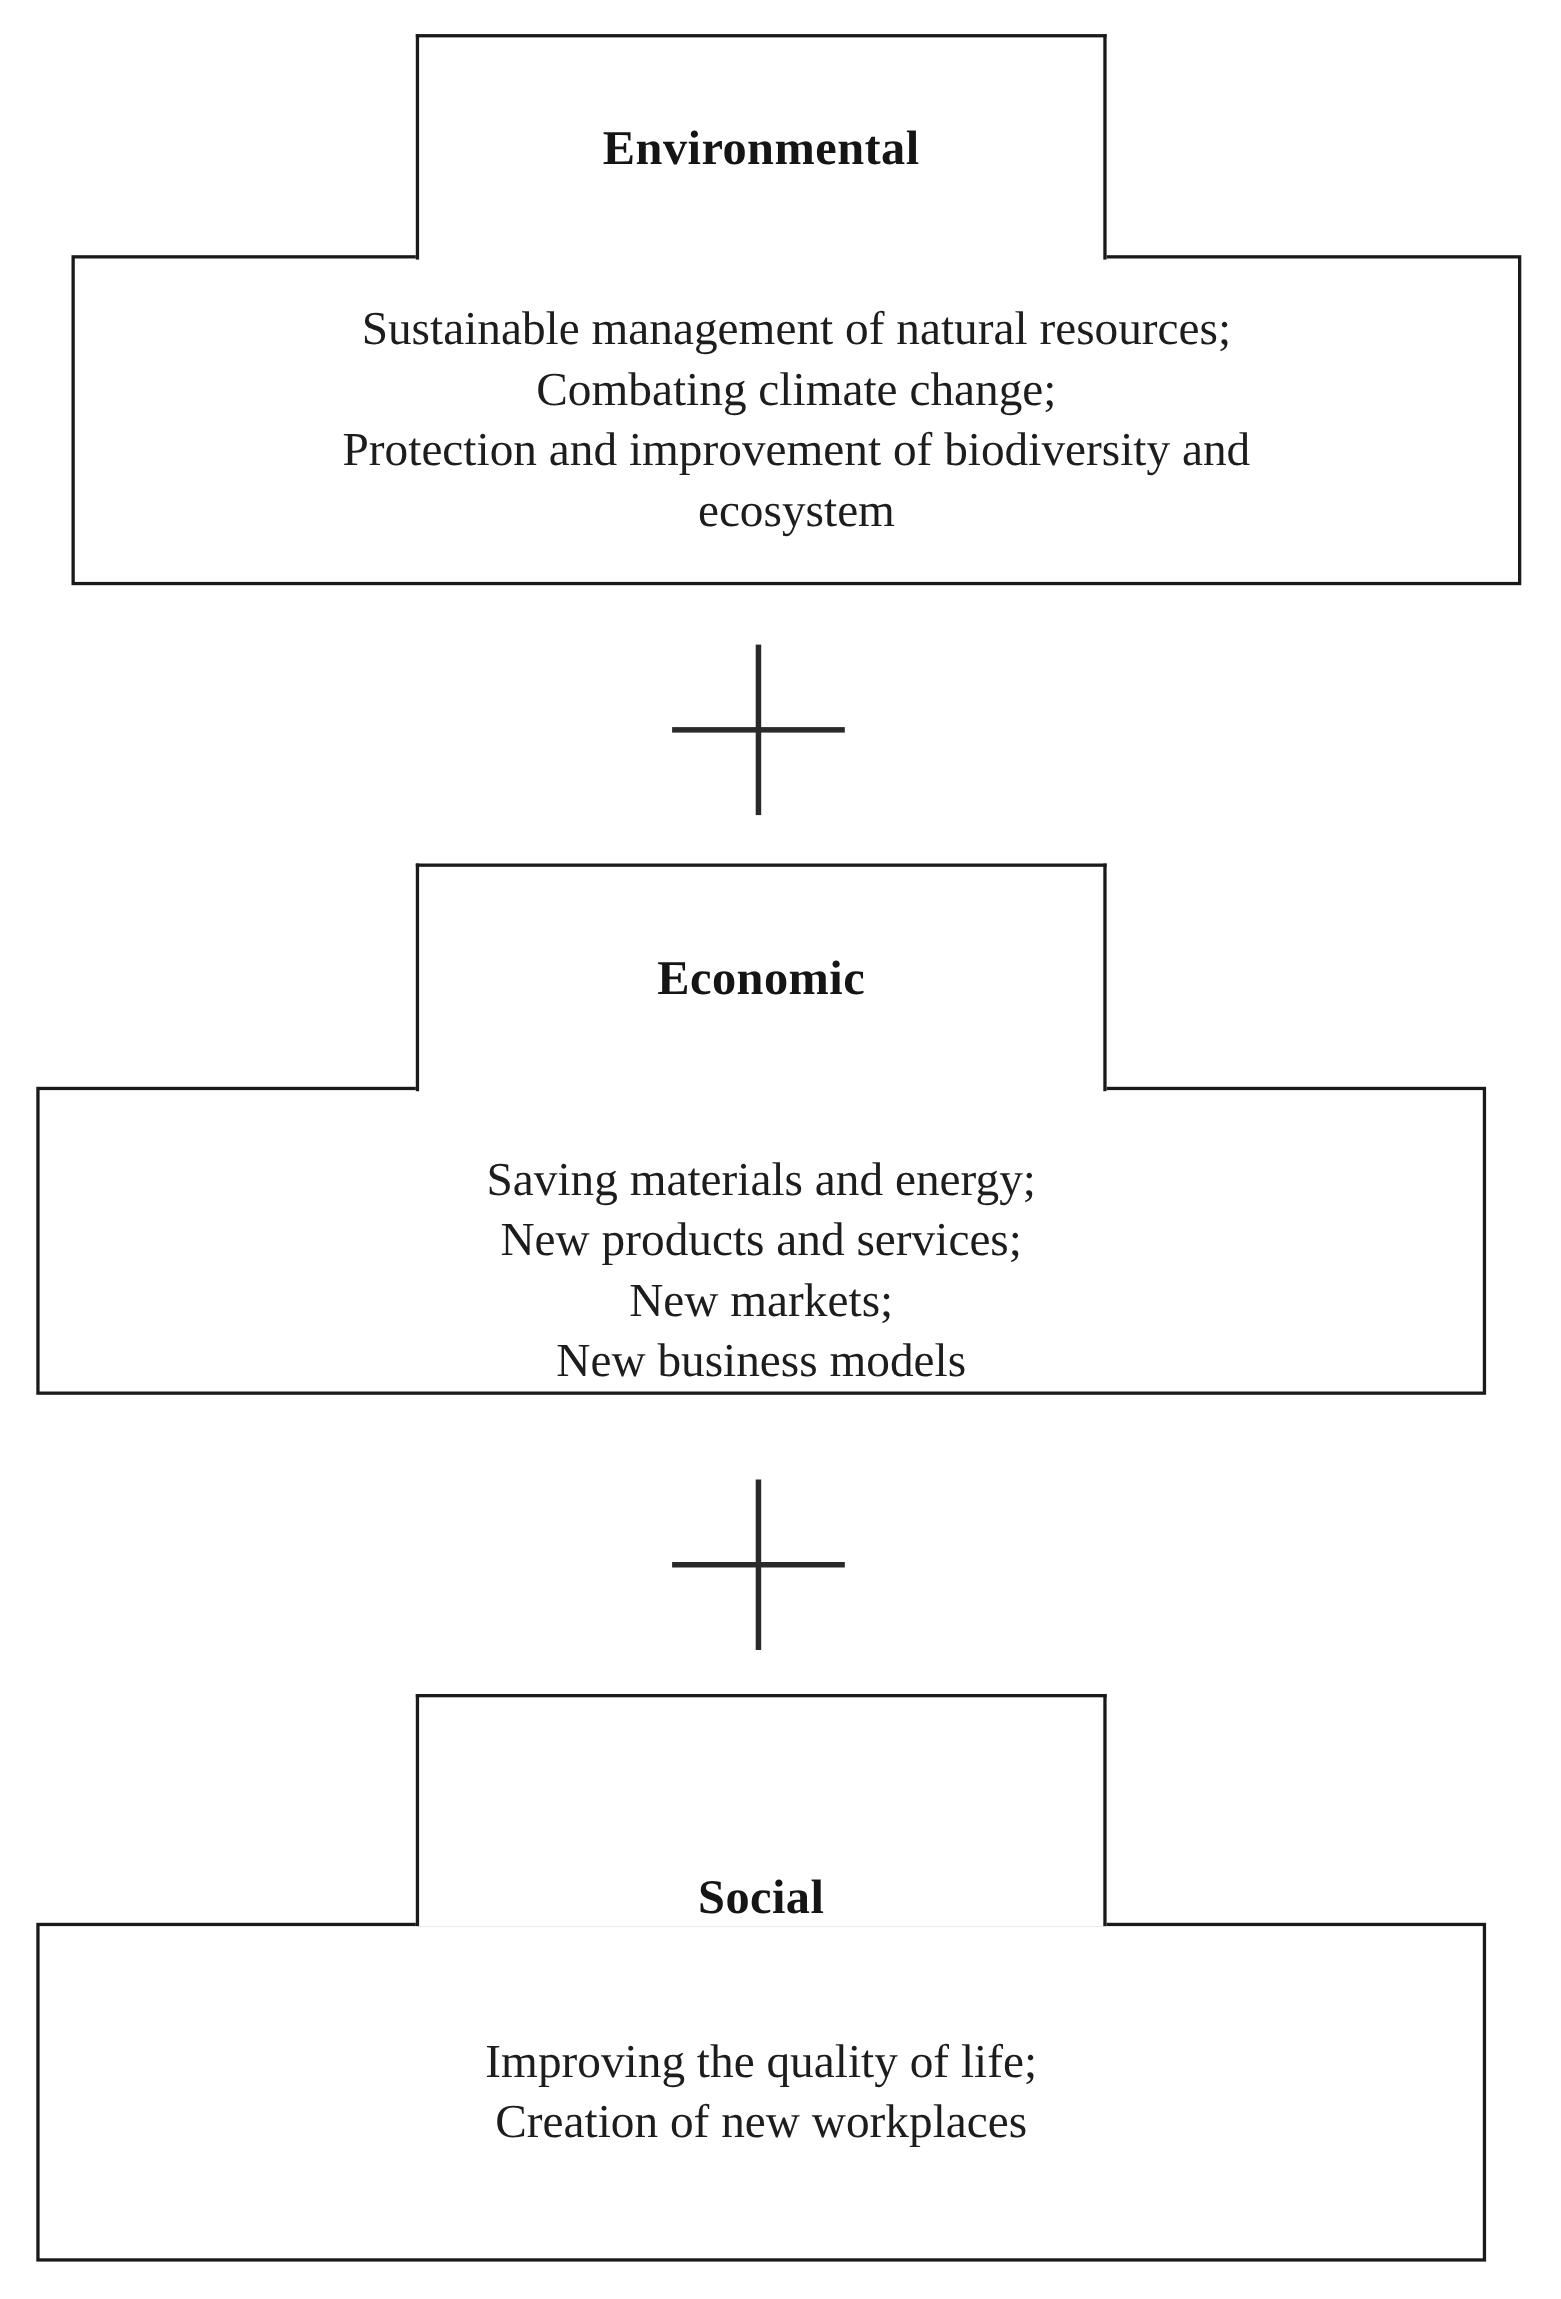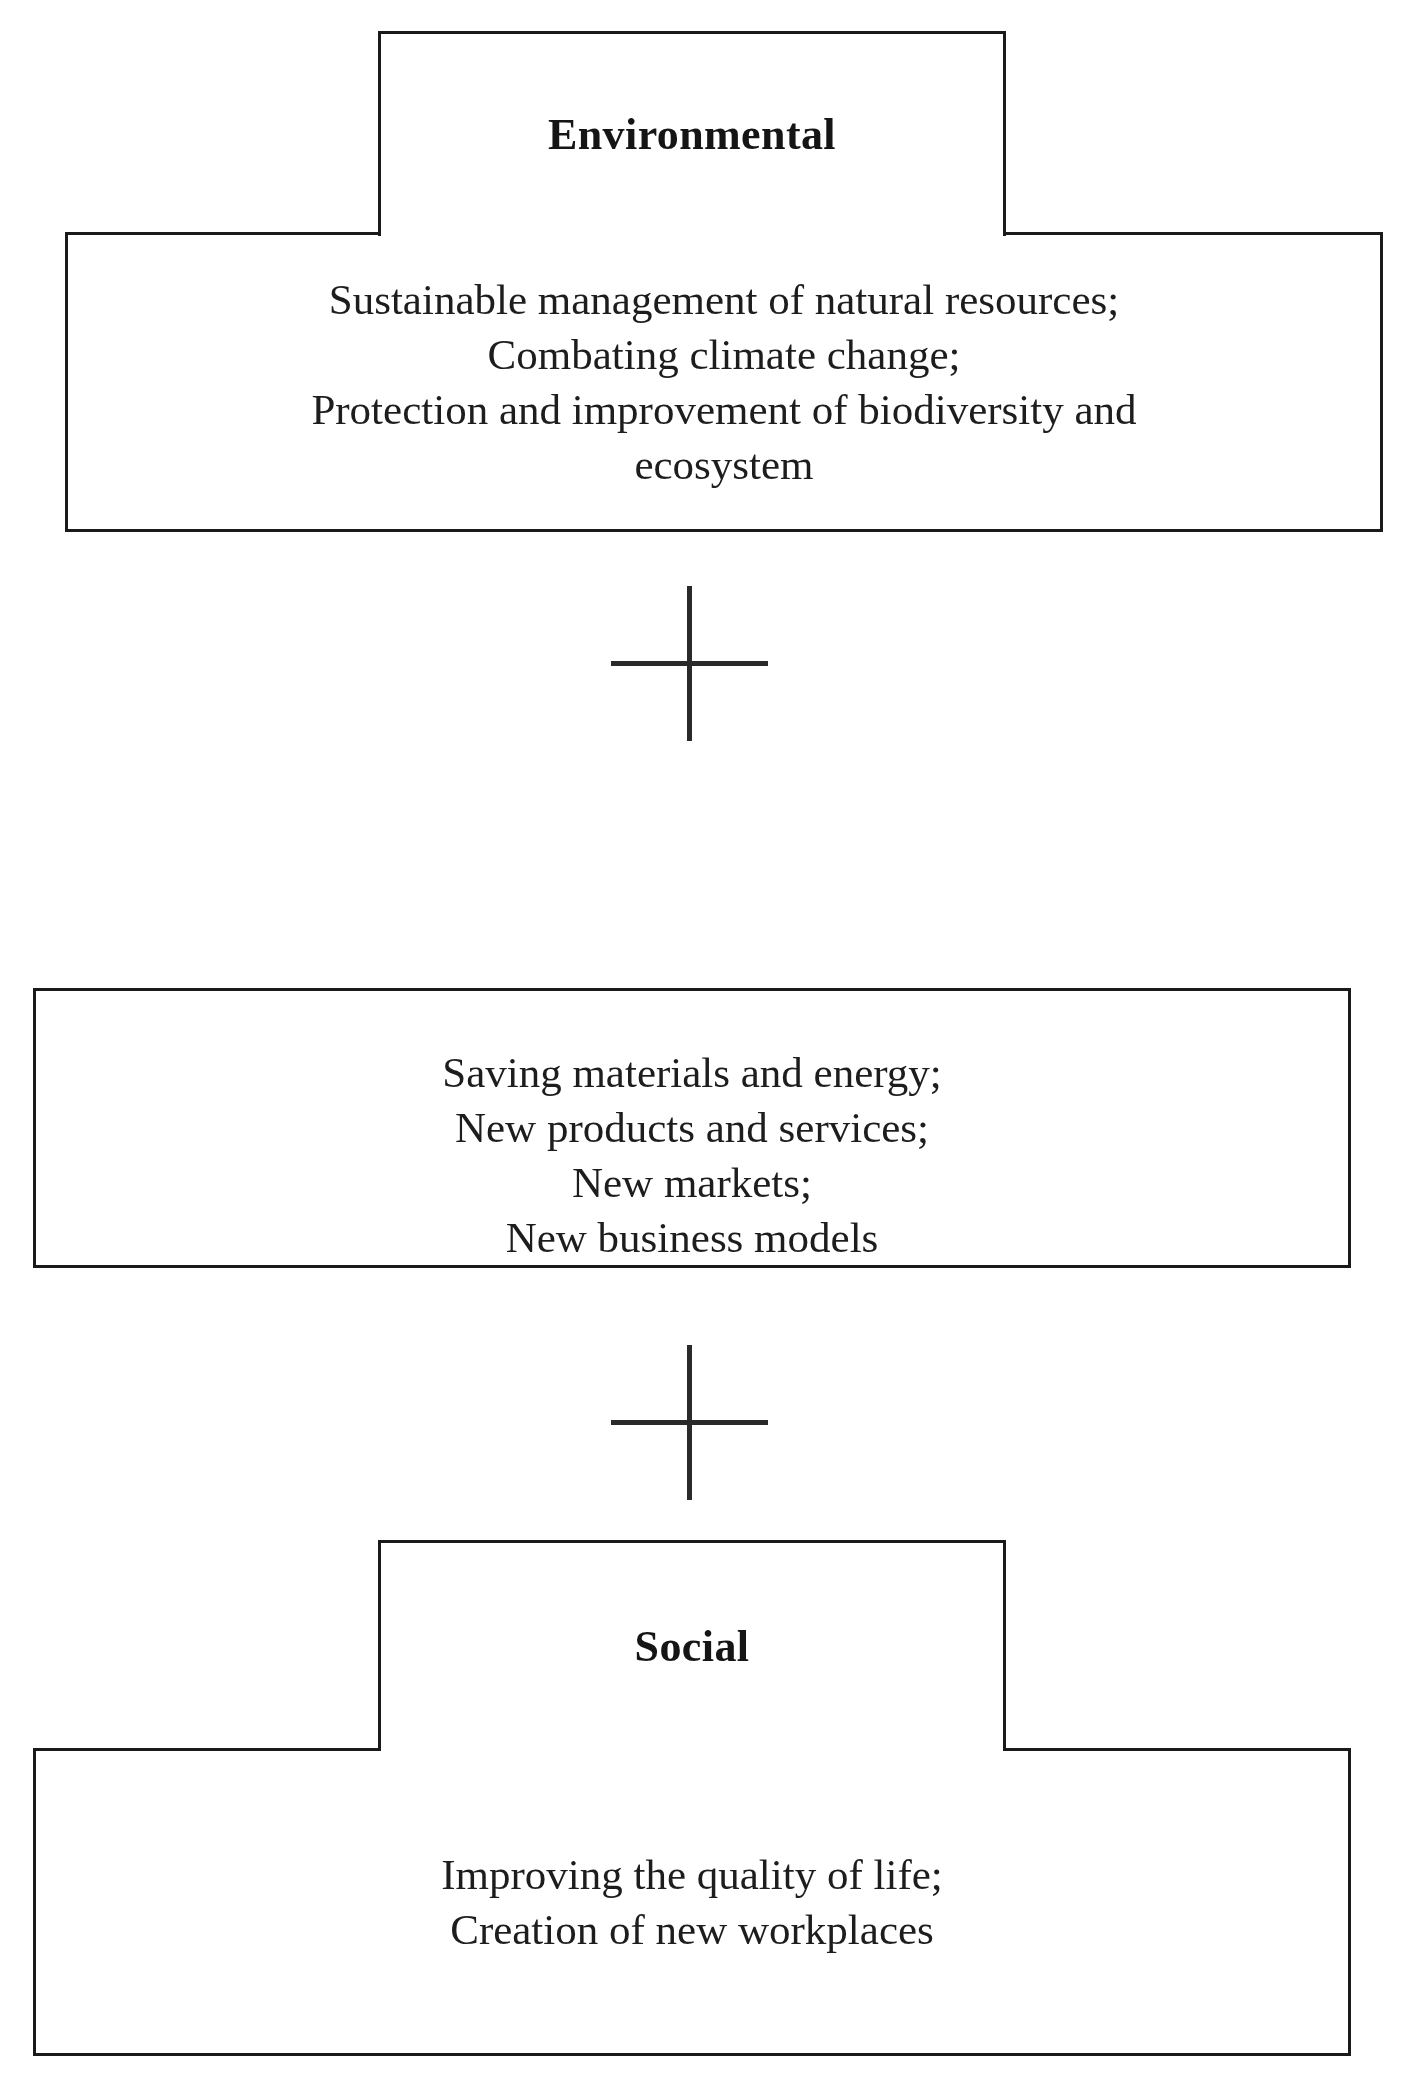--- a/index.html
+++ b/index.html
@@ -89,21 +89,21 @@
     margin-top: -2.5px;
   }
 
   
   #env-title    { left: 378px;  top: 31px;   width: 628px;  height: 205px; }
   #env-content  { left: 33px;   top: 232px;  width: 1318px; height: 300px; margin-left: 32px; }
   #plus-1       { left: 611px;  top: 586px;  width: 157px;  height: 155px; }
   #eco-title    { left: 378px;  top: 785px;  width: 628px;  height: 207px; }
   #eco-content  { left: 33px;   top: 988px;  width: 1318px; height: 280px; align-items: flex-end; }
   #plus-2       { left: 611px;  top: 1345px; width: 157px;  height: 155px; }
-  #soc-title    { left: 378px;  top: 1540px; width: 628px;  height: 211px; }
+  #soc-title    { left: 378px;  top: 1540px; width: 628px;  height: 211px; align-items: flex-end; }
   #soc-content  { left: 33px;   top: 1748px; width: 1318px; height: 308px; }
 </style>
 </head>
 <body>
 
 <div id="diagram">
 
   <div class="box title-box" id="env-title">
     <span class="title-text">Environmental</span>
   </div>
@@ -113,20 +113,23 @@
 Combating climate change;
 Protection and improvement of biodiversity and
 ecosystem</span>
   </div>
 
   <div class="plus" id="plus-1">
     <span class="bar-v"></span>
     <span class="bar-h"></span>
   </div>
 
+  <div class="box title-box" id="eco-title">
+    <span class="title-text">Economic</span>
+  </div>
 
   <div class="box content-box" id="eco-content">
     <span class="content-text">Saving materials and energy;
 New products and services;
 New markets;
 New business models</span>
   </div>
 
   <div class="plus" id="plus-2">
     <span class="bar-v"></span>

